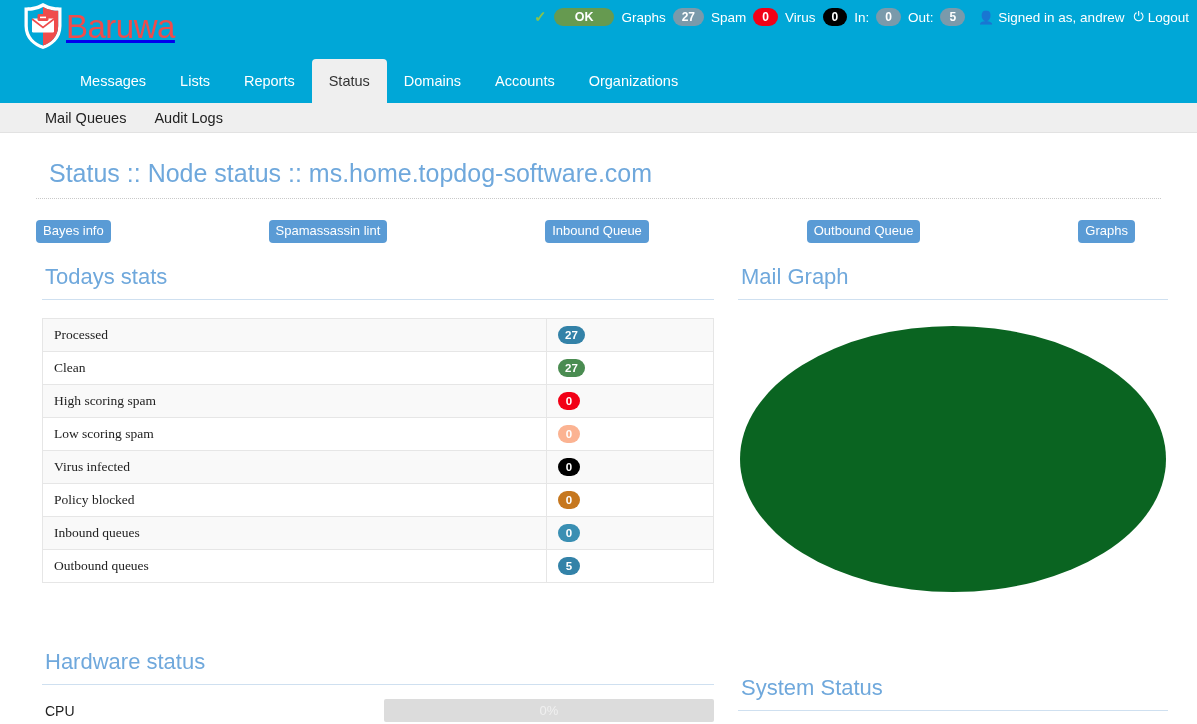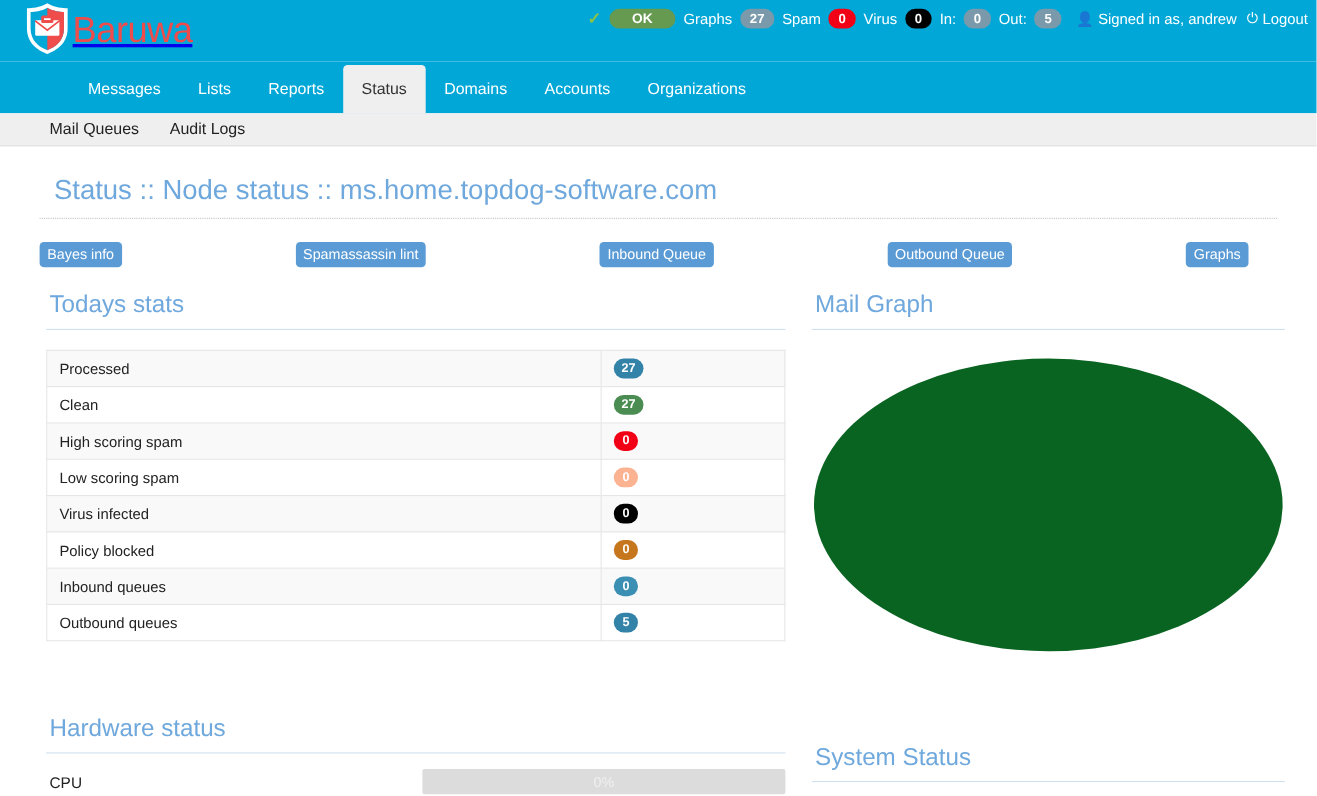--- a/index.html
+++ b/index.html
@@ -152,21 +152,21 @@
     font-size: 13.5px;
   }
   table.grid td {
     border: 1px solid #e6e6e6;
     padding: 7px 11px;
     color: #222222;
     height: 29px;
   }
   table.grid tr:nth-child(odd) td { background: #f9f9f9; }
   table.grid tr:nth-child(even) td { background: #ffffff; }
-  .stats-label { width: 504px; }
+  .stats-label { width: 504px; font-family: Liberation Serif, serif; }
 
   .badge {
     display: inline-block;
     min-width: 22px;
     text-align: center;
     border-radius: 9px;
     color: #ffffff;
     font-size: 11.5px;
     font-weight: bold;
     padding: 3px 7px;

